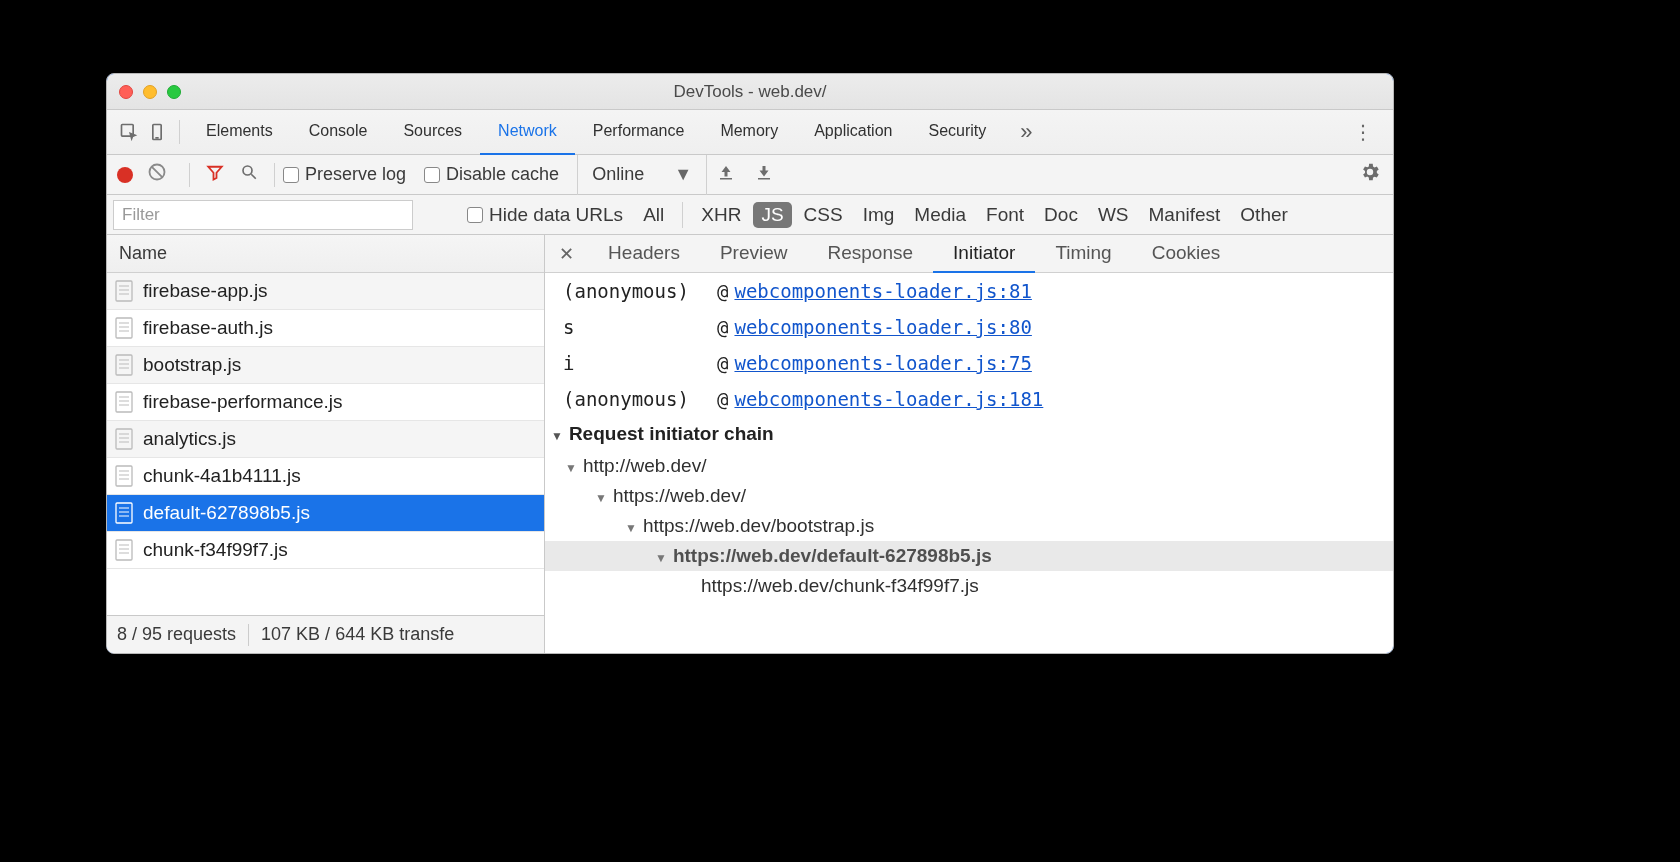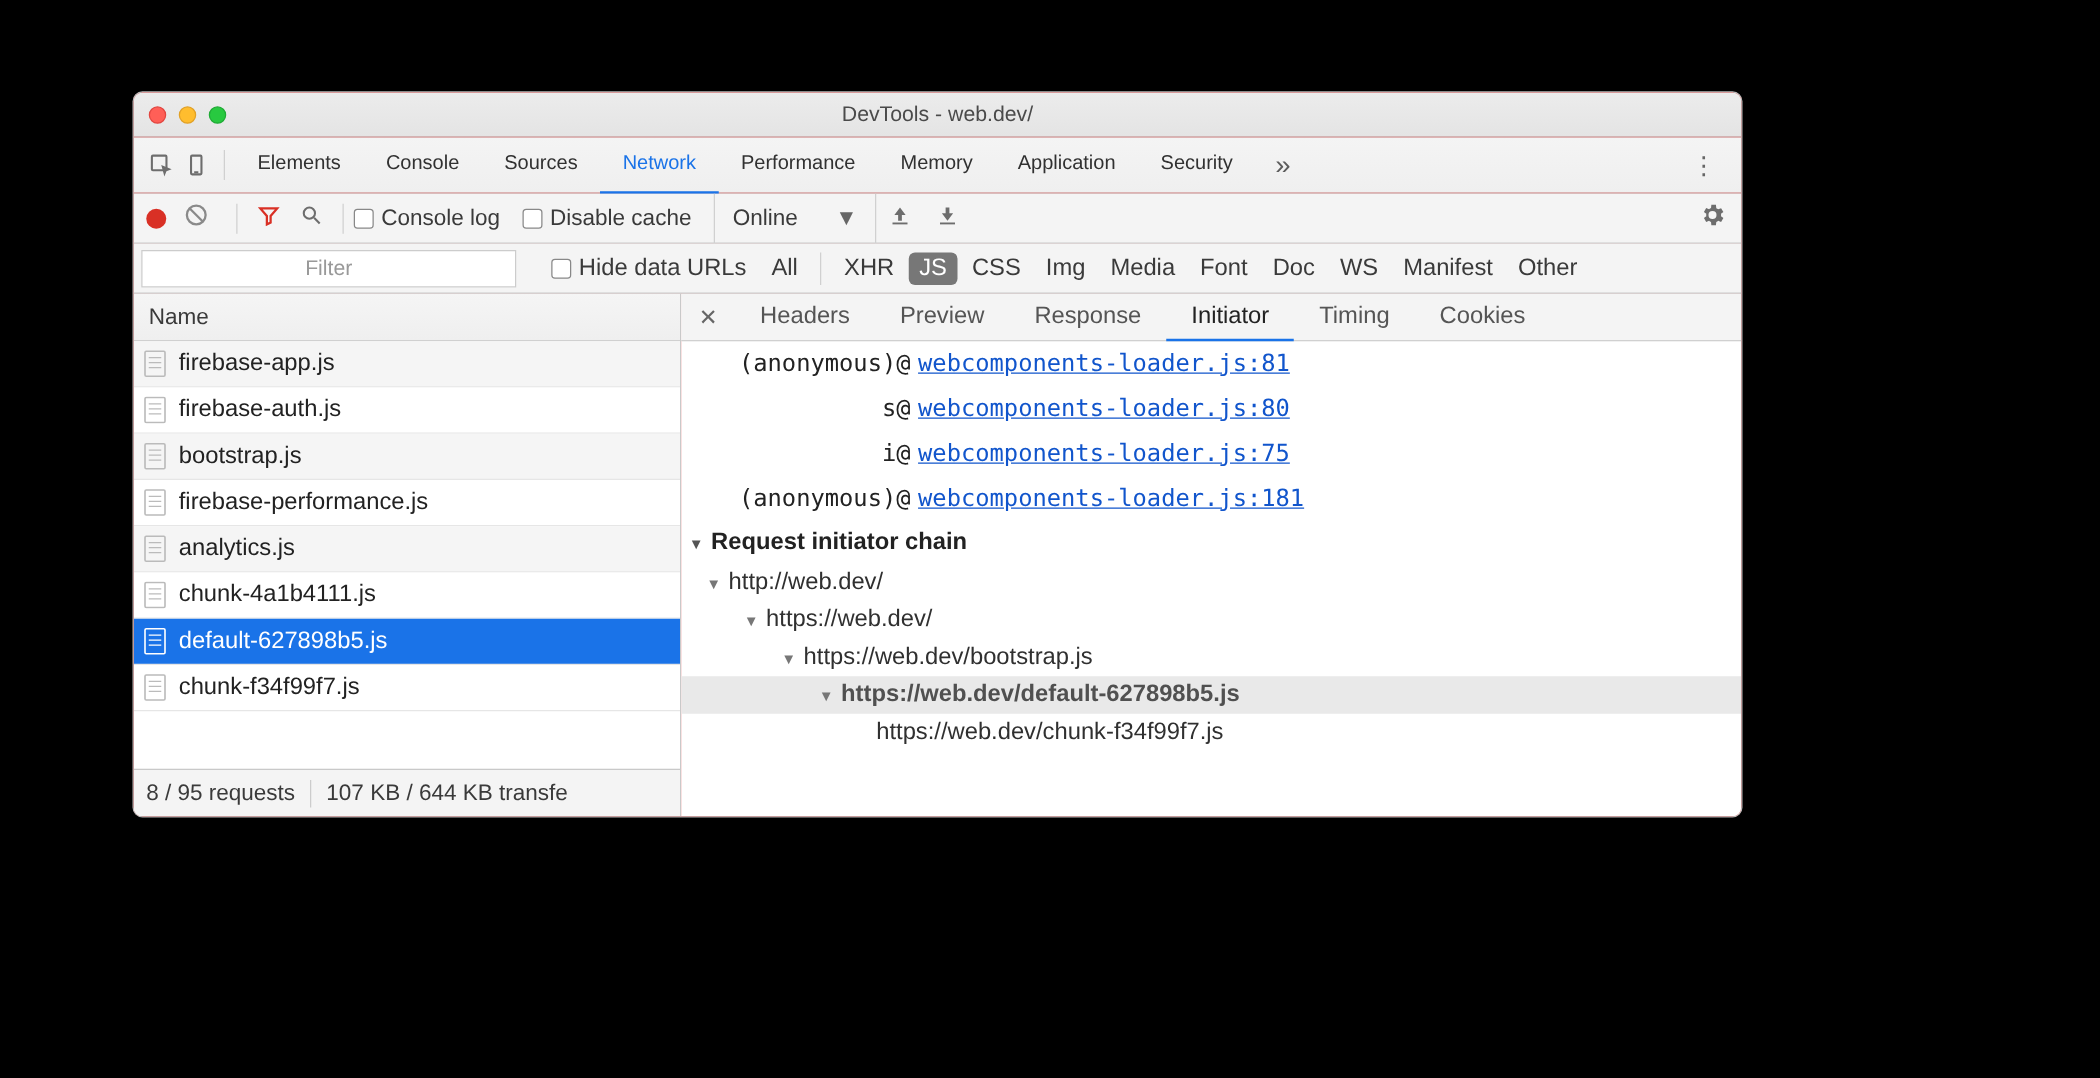--- a/index.html
+++ b/index.html
@@ -1,21 +1,21 @@
 <!DOCTYPE html>
 <html><head>
 <meta charset="utf-8">
 <style>
   * { box-sizing: border-box; margin: 0; padding: 0; }
   html, body { width: 1680px; height: 862px; background: #000; font-family: "Helvetica Neue", Arial, sans-serif; }
   .window {
     position: absolute;
     left: 106px; top: 73px;
     width: 1288px; height: 581px;
-    background: #ef4444;
+    background: #3b82f6;
     border: 1px solid #b8b8b8;
     border-radius: 8px;
     overflow: hidden;
     box-shadow: 0 30px 60px -10px rgba(0,0,0,0.55), 0 10px 20px rgba(0,0,0,0.35);
     display: flex;
     flex-direction: column;
   }
 
   
   .title-bar {
@@ -89,23 +89,23 @@
     border-bottom:1px solid #c9c9c9;
     display:flex; align-items:center;
     background:#f4f4f4;
     flex:0 0 auto;
     font-size:19px;
     color:#3a3a3a;
   }
   .filter-input {
     width:300px; height:30px;
     background:#fff; border:1px solid #ccc;
-    margin-left:6px; margin-right:4px;
+    margin-left:6px; margin-right:30px;
     font-size:17px; color:#999; padding:0 8px;
-    display:flex; align-items:center;justify-content:center;
+    display:flex; align-items:center;
   }
   .filter-row .group { display:flex; align-items:center; margin-right:10px;margin-left:24px;}
   .filter-pill { padding:2px 8px; border-radius:5px; margin:0 2px; }
   .filter-pill.active { background:#777; color:#fff; }
   .vdiv2 { width:1px; background:#d0d0d0; height:26px; margin:0 8px;}
 
   
   .body-split { flex:1 1 auto; display:flex; overflow:hidden; }
 
   
@@ -150,21 +150,21 @@
   .detail-tabs {
     height:38px; border-bottom:1px solid #d0d0d0;
     display:flex; align-items:center;
     font-size:19px; color:#555; background:#f4f4f4;
   }
   .detail-tabs .close { padding:0 14px; color:#666; font-size:18px; cursor:default;}
   .detail-tabs .dt { padding:0 20px; height:38px; display:flex; align-items:center; border-bottom:2px solid transparent; cursor:default;}
   .detail-tabs .dt.selected { color:#222; border-bottom-color:#1a73e8; }
 
   .stack-area { flex:1 1 auto; overflow:auto; font-size:19px; }
-  .stack-row { display:flex; height:36px; align-items:center;text-align:right; }
+  .stack-row { display:flex; height:36px; align-items:center; }
   .stack-row .fn { width:172px; padding-left:18px; font-family: Menlo, Consolas, monospace; color:#222;}
   .stack-row .at { font-family: Menlo, Consolas, monospace; color:#222; margin-right:6px;}
   .stack-row .lnk { font-family: Menlo, Consolas, monospace; color:#1155cc; text-decoration: underline;}
 
   .chain-header {
     display:flex; align-items:center;
     padding:6px 0 6px 6px;
     font-weight:bold; color:#222;
   }
   .tri-down::before { content:"▼"; font-size:12px; margin-right:6px; color:#555; display:inline-block;}
@@ -238,21 +238,21 @@
     </div>
     <div>
       <svg class="search-icon" viewBox="0 0 24 24" fill="none" stroke="#6d6d6d" stroke-width="2.2">
         <circle cx="10" cy="10" r="6"></circle>
           <line x1="15" y1="15" x2="21" y2="21"></line>
       </svg>
     </div>
     <div class="vdiv"></div>
     <div class="group">
       <div class="checkbox"></div>
-      <span>Console log</span>
+      <span>Preserve log</span>
     </div>
     <div class="group">
       <div class="checkbox"></div>
       <span>Disable cache</span>
     </div>
     <div class="online">
       <span>Online</span>
       <span class="tri">▼</span>
     </div>
     <div>

